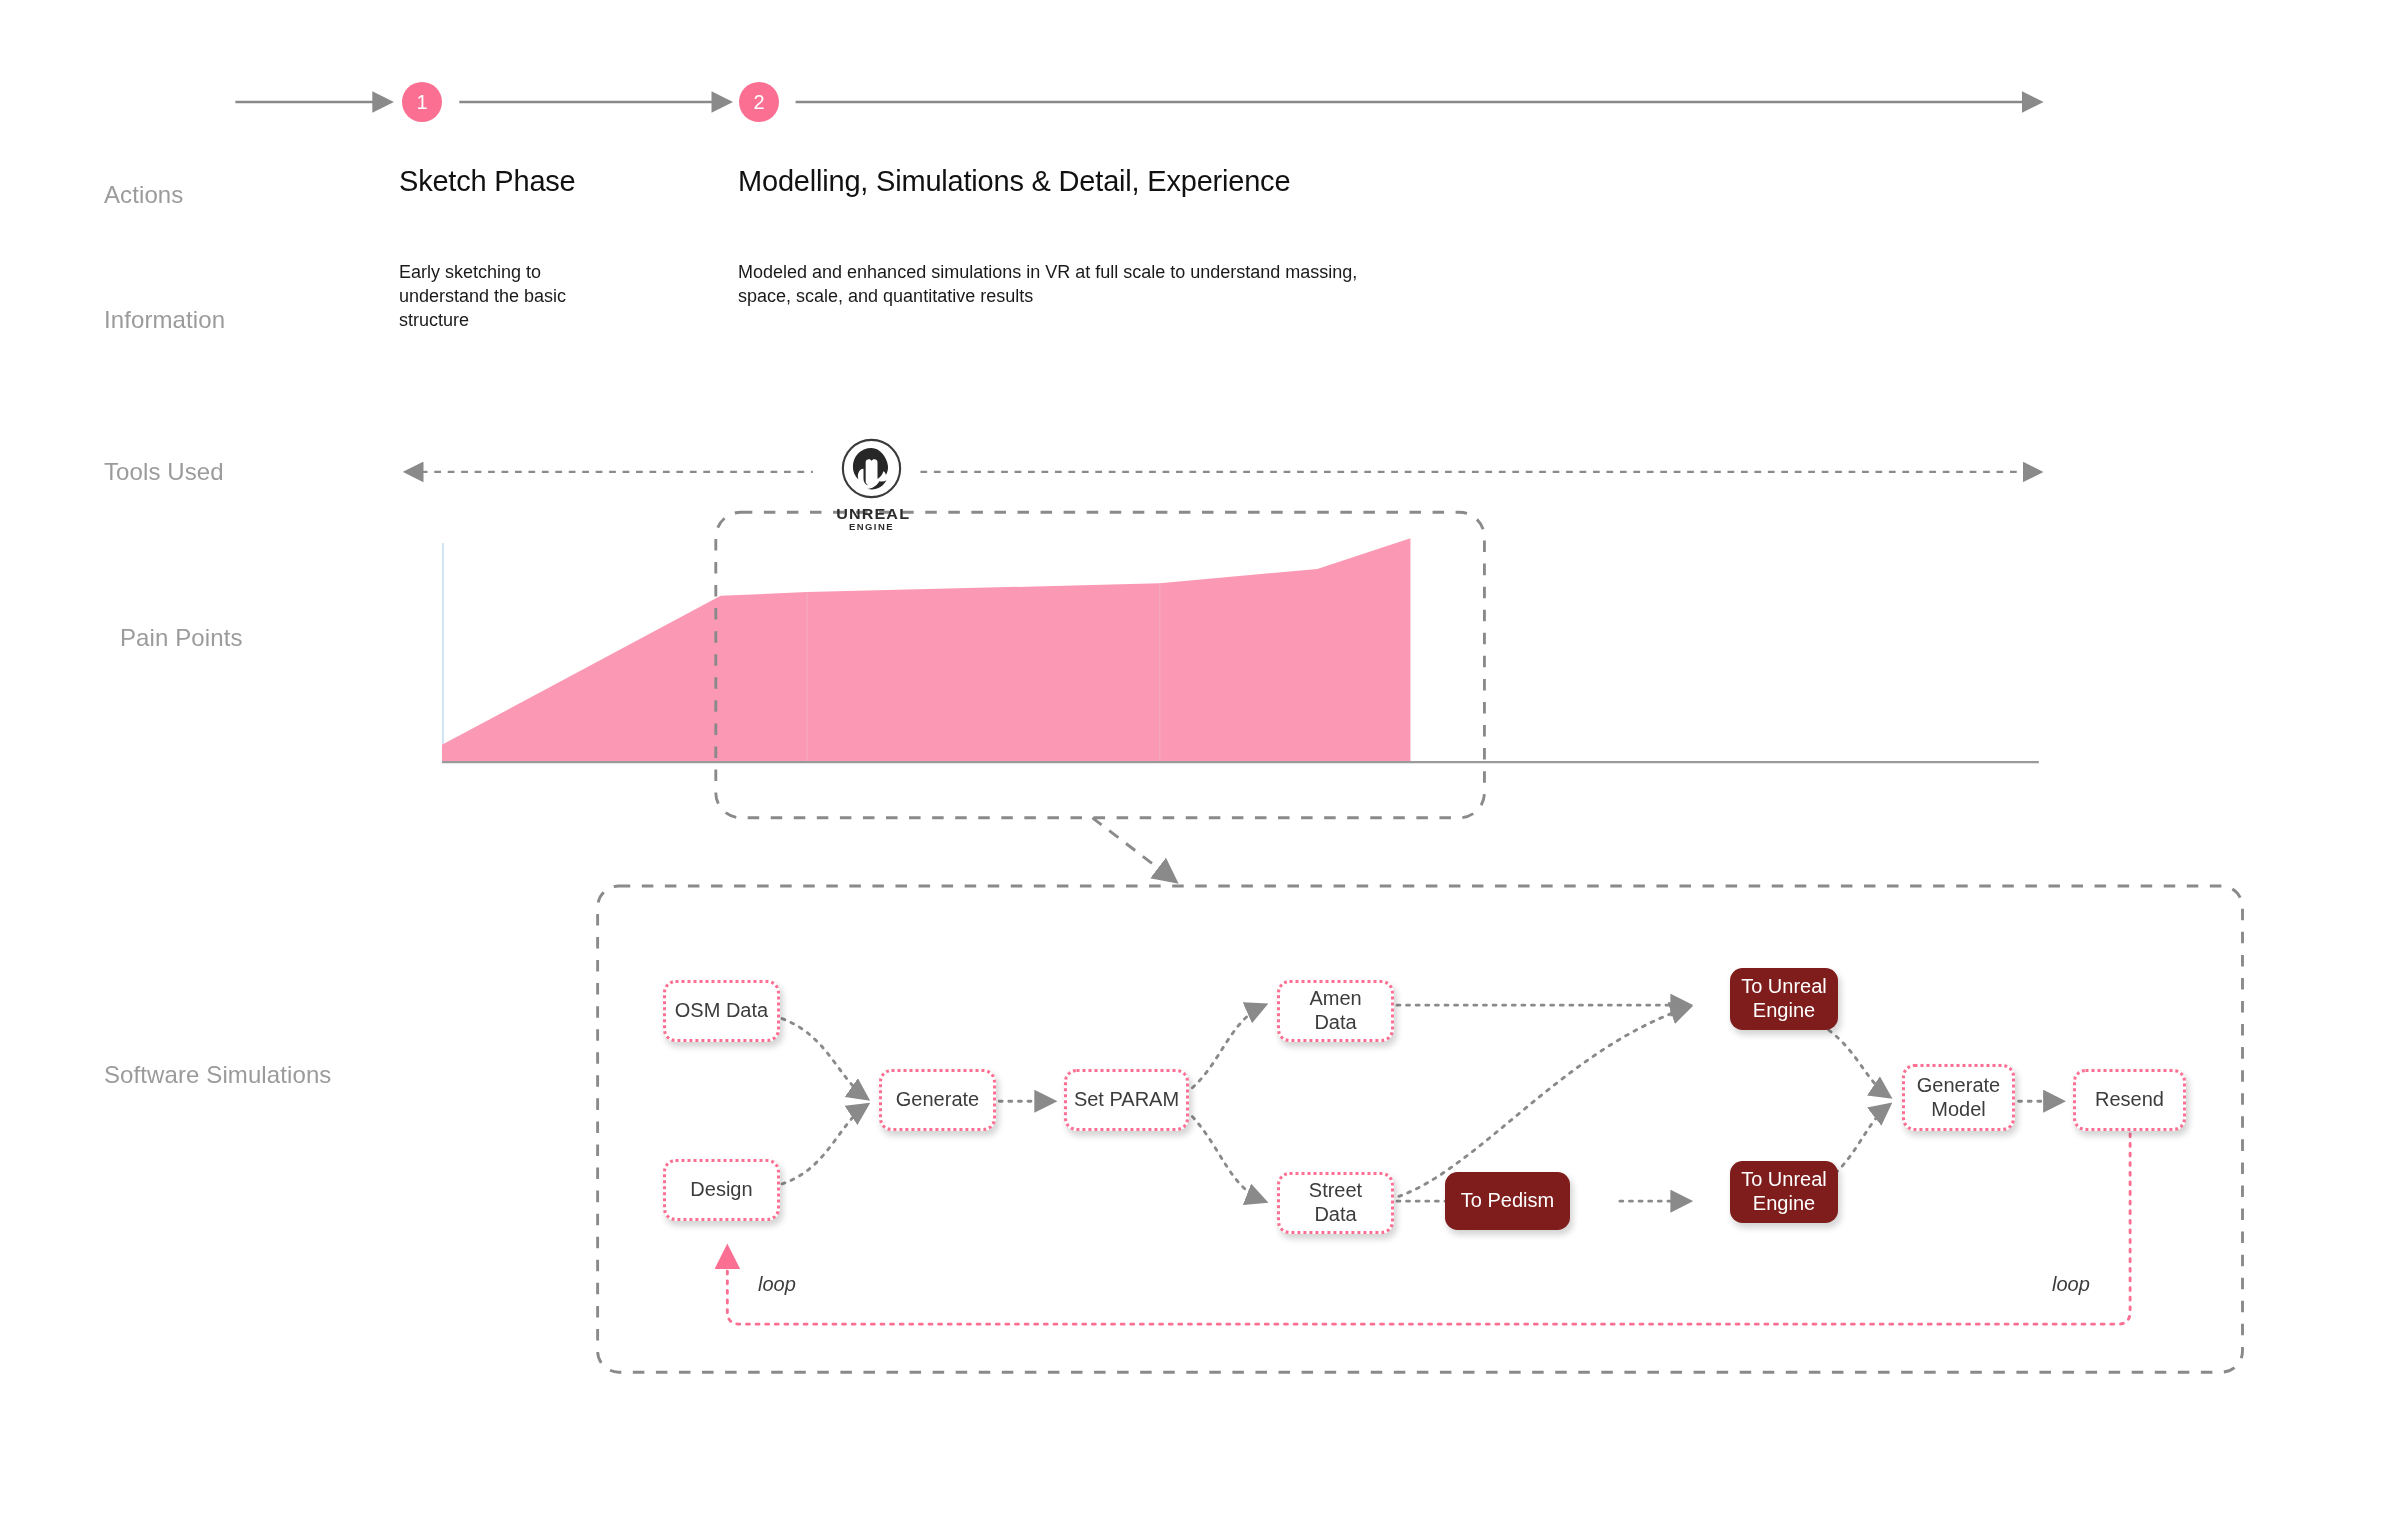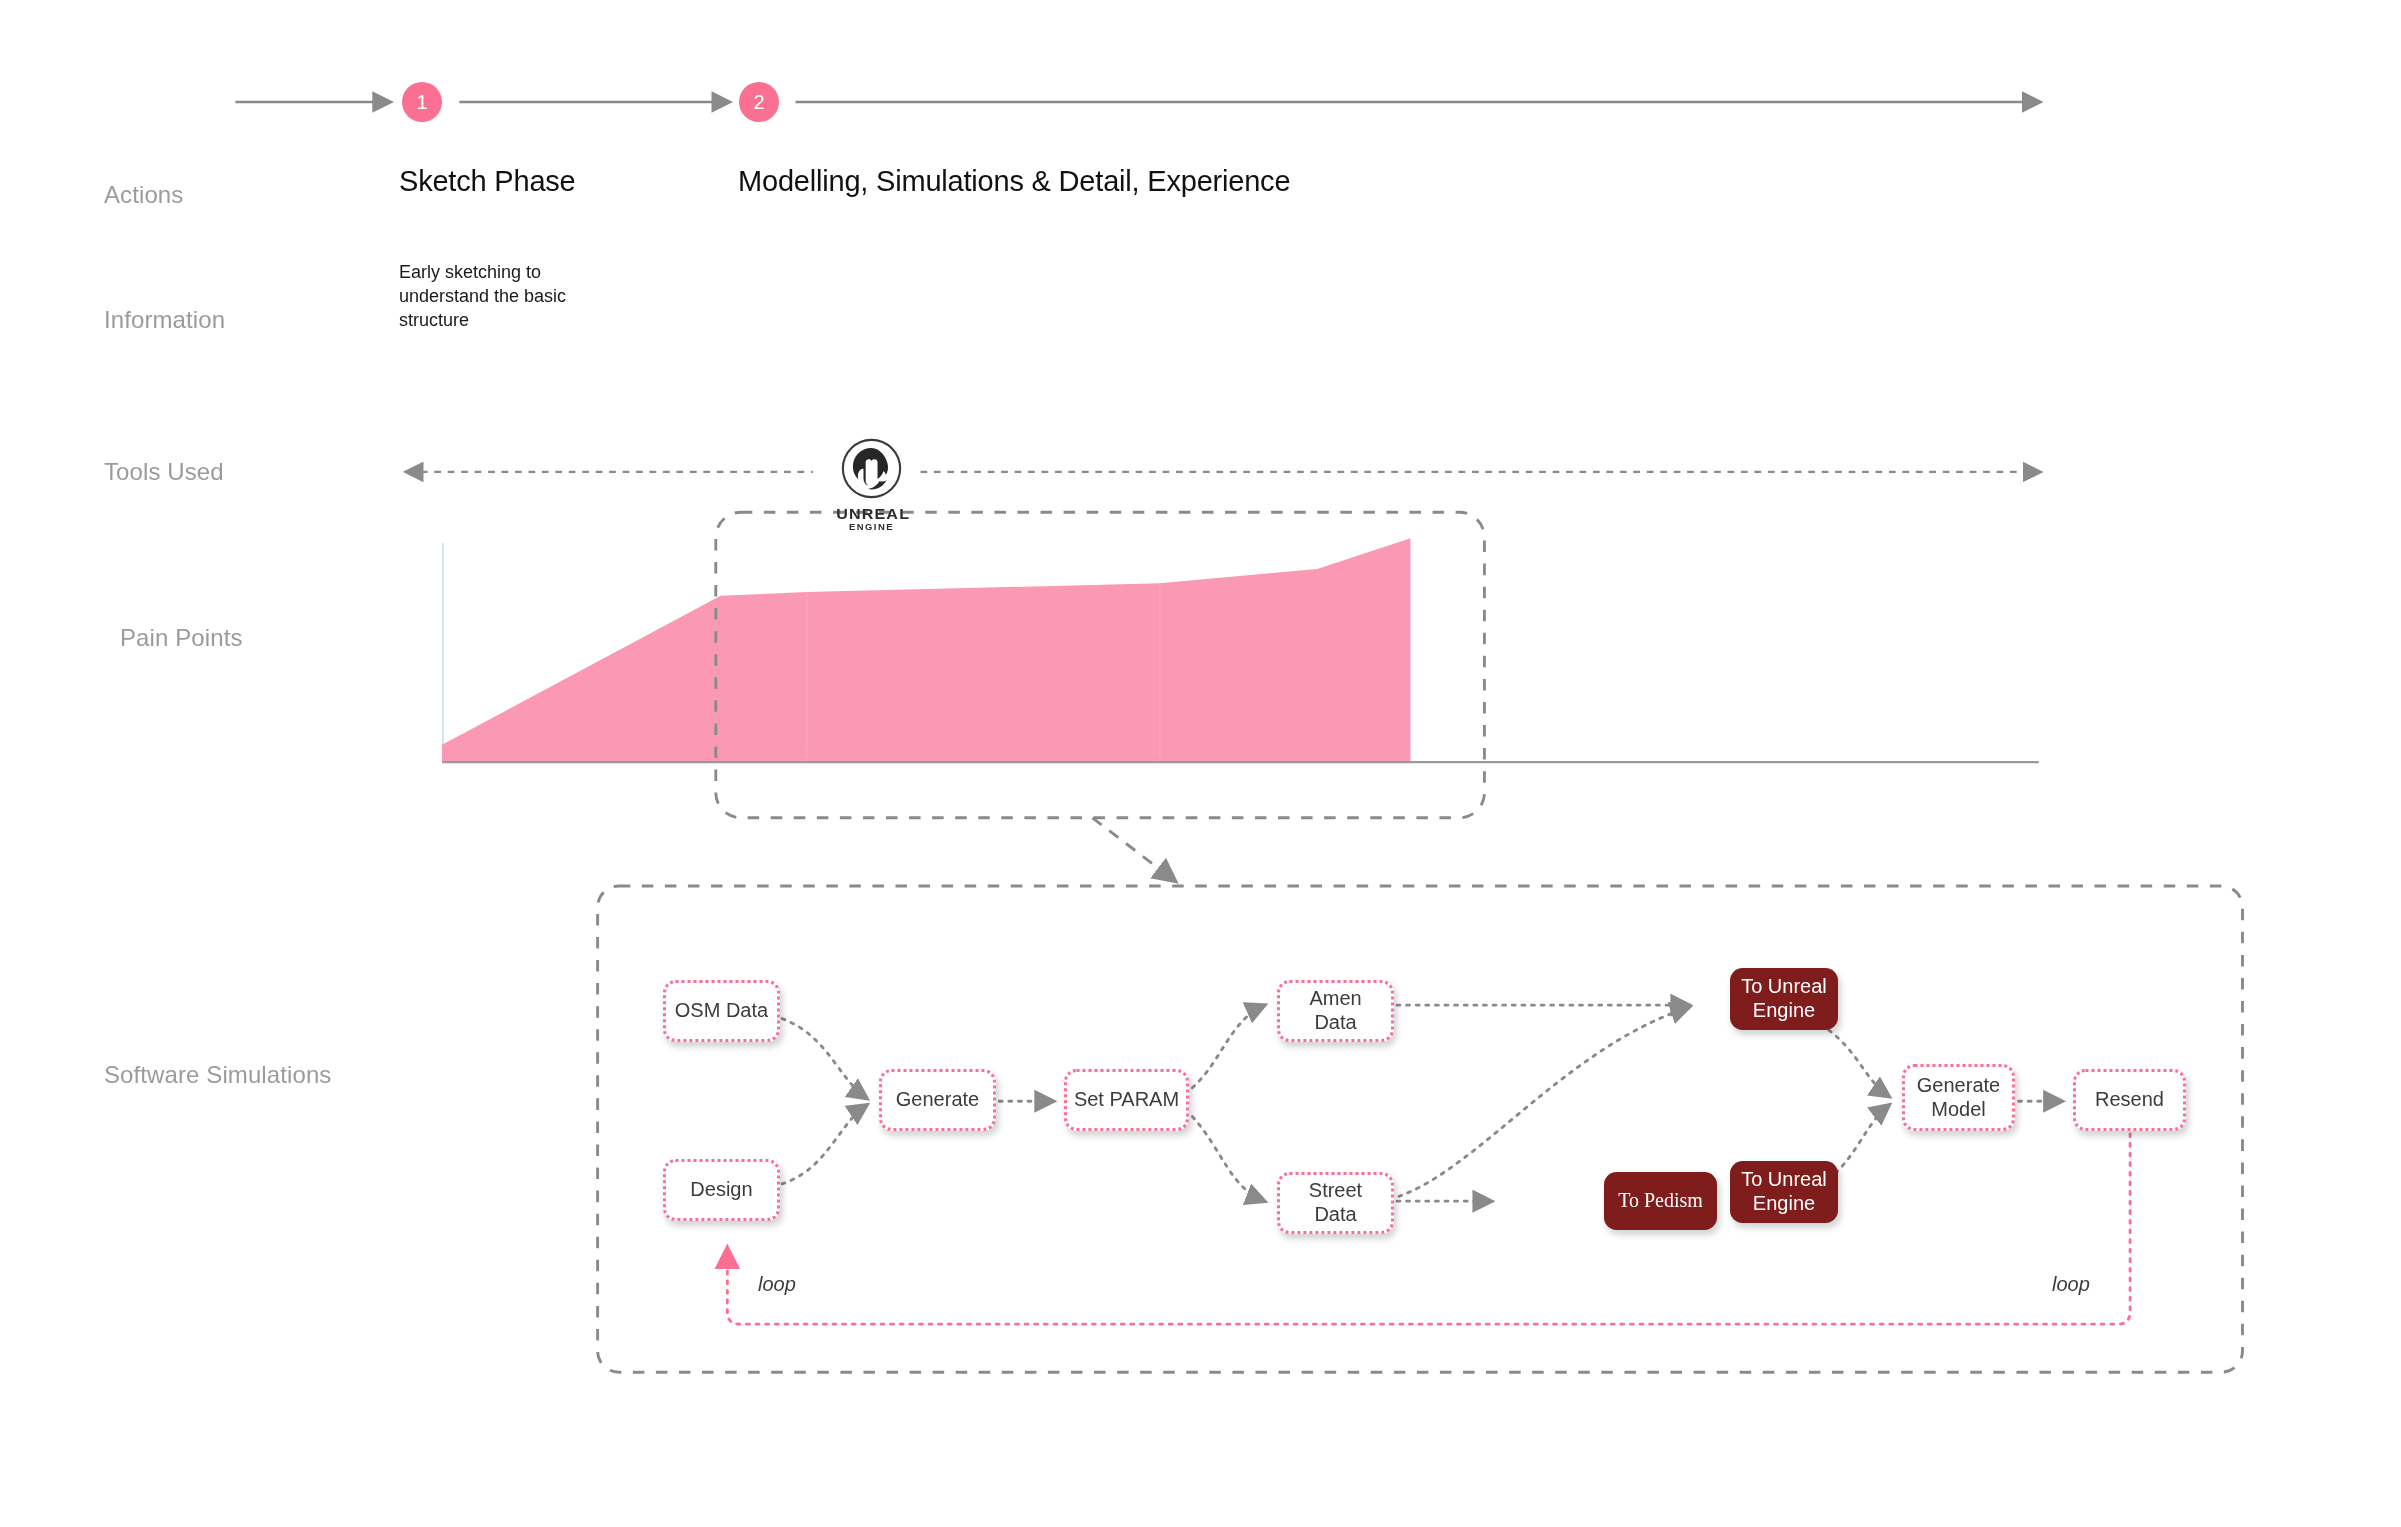--- a/index.html
+++ b/index.html
@@ -156,20 +156,21 @@
   <div class="row-label" style="left:104px;top:624px;margin-left:16px;">Pain Points</div>
   <div class="row-label" style="left:104px;top:1061px;">Software Simulations</div>
 
   <div class="tl-dot" style="left:402px;top:82px;">1</div>
   <div class="tl-dot" style="left:739px;top:82px;">2</div>
 
   <div class="phase-title" style="left:399px;top:165px;">Sketch Phase</div>
   <div class="phase-body" style="left:399px;top:261px;width:183px;">Early sketching to understand the basic structure</div>
 
   <div class="phase-title" style="left:738px;top:165px;">Modelling, Simulations &amp; Detail, Experience</div>
+  <div class="phase-body" style="left:738px;top:261px;width:672px;">Modeled and enhanced simulations in VR at full scale to understand massing, space, scale, and quantitative results</div>
 
   <div class="ue-logo" style="left:840px;top:437px;">
     <svg width="63" height="63" viewBox="0 0 66 66">
       <circle cx="33" cy="33" r="30" fill="#ffffff" stroke="#3a3a3a" stroke-width="2.2"></circle>
       <path d="M33 11.5
                C21.5 11.5 13.5 20 13.5 31.5
                C13.5 36.5 15.6 41.2 19.2 44.6
                C18.4 41.4 18.6 38.6 19.8 36.4
                C21 34.2 23 33.1 24.6 33.4
                L24.6 43.5
@@ -196,21 +197,21 @@
   <div class="node outline" style="left:663px;top:1159px;width:117px;height:62px;">Design</div>
 
   <div class="node outline" style="left:879px;top:1069px;width:117px;height:62px;">Generate</div>
 
   <div class="node outline" style="left:1064px;top:1069px;width:125px;height:62px;">Set PARAM</div>
 
   <div class="node outline" style="left:1277px;top:980px;width:117px;height:62px;">Amen Data</div>
 
   <div class="node outline" style="left:1277px;top:1172px;width:117px;height:62px;">Street Data</div>
 
-  <div class="node filled" style="left:1576px;top:1172px;width:113px;height:58px;font-family:Liberation Serif, serif;">To Pedism</div>
+  <div class="node filled" style="left:1417px;top:1172px;width:125px;height:58px;">To Pedism</div>
 
   <div class="node filled" style="left:1702px;top:968px;width:108px;height:62px;">To Unreal Engine</div>
 
   <div class="node filled" style="left:1702px;top:1161px;width:108px;height:62px;">To Unreal Engine</div>
 
   <div class="node outline" style="left:1902px;top:1064px;width:113px;height:67px;">Generate Model</div>
 
   <div class="node outline" style="left:2073px;top:1069px;width:113px;height:62px;">Resend</div>
 
   <div class="loop-label" style="left:758px;top:1273px;">loop</div>

